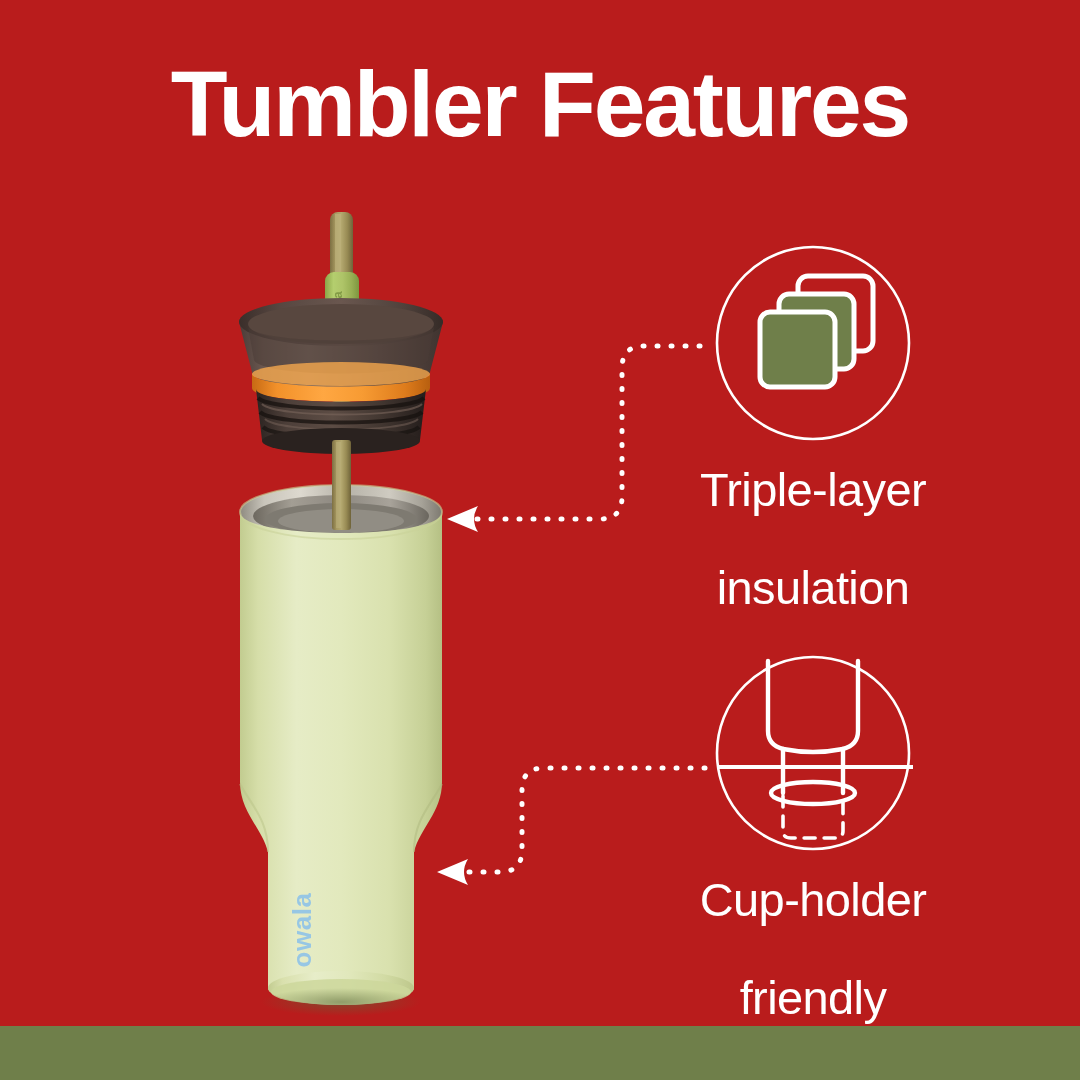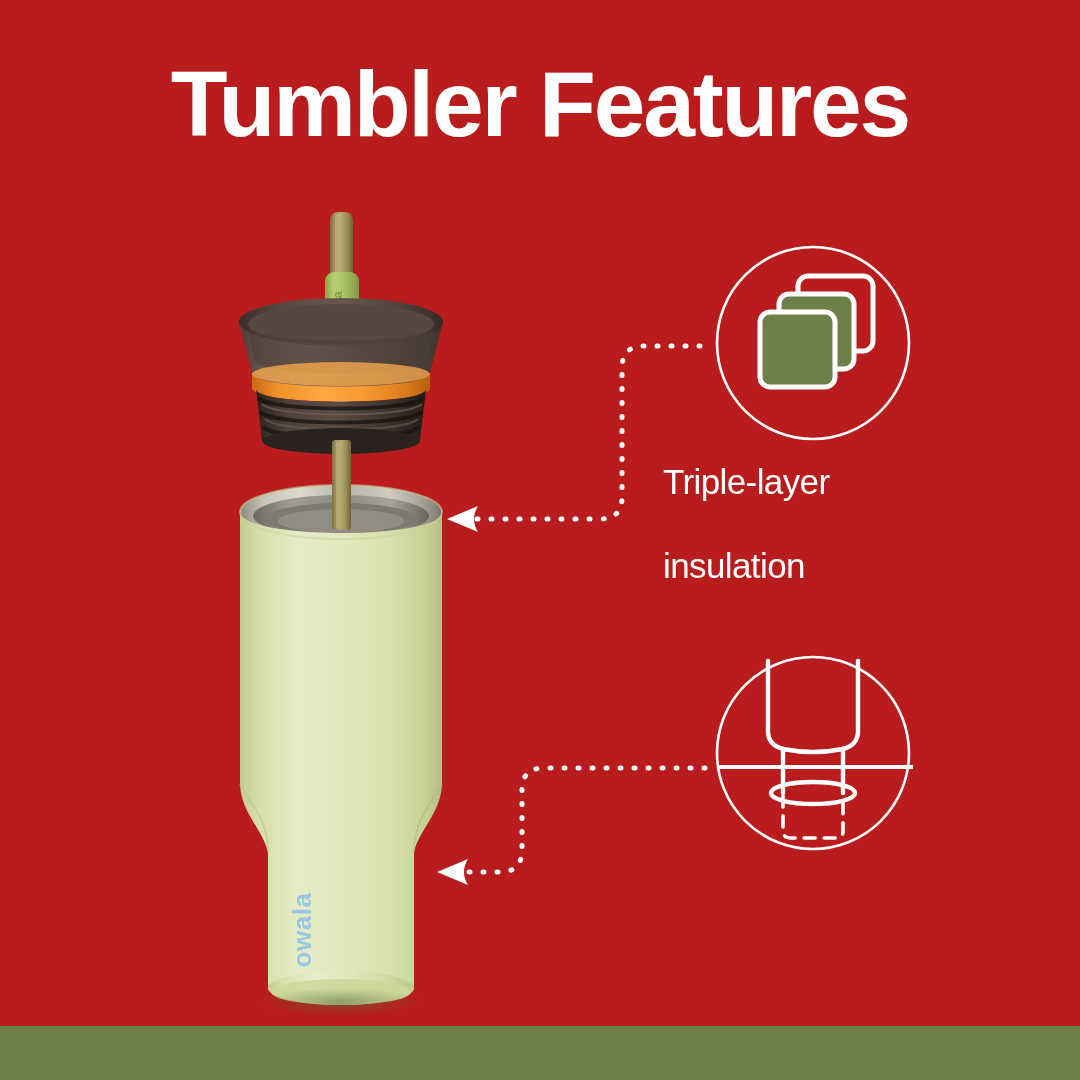--- a/index.html
+++ b/index.html
@@ -40,23 +40,24 @@
   .feature-icon-circle {
     position: relative;
     width: 200px;
     height: 200px;
     margin: 0 auto;
   }
   .feature-icon-circle svg { display: block; }
 
   .feature-label {
     margin-top: 18px;
+    text-align: center;
     color: #ffffff;
     font-family: "Liberation Sans", sans-serif;
-    font-size: 35px;
+    font-size: 47px;
     font-weight: 400;
     line-height: 1.22;
     letter-spacing: -0.6px;
   }
   .feature-label .l2 { display: block; margin-top: 41px; }
 
   
   #connectors {
     position: absolute;
     left: 0; top: 0;
@@ -309,16 +310,18 @@
                  M145 8 L145 78 Q145 92 130 96 L130 140" fill="none" stroke="#ffffff" stroke-width="4.4" stroke-linecap="round"></path>
 
         <path d="M70 96 Q100 102 130 96" fill="none" stroke="#ffffff" stroke-width="4.4" stroke-linecap="round"></path>
 
         <ellipse cx="100" cy="140" rx="42" ry="11" fill="none" stroke="#ffffff" stroke-width="4.4"></ellipse>
 
         <path d="M70 143 L70 178 Q70 185 78 185 L122 185 Q130 185 130 178 L130 143" fill="none" stroke="#ffffff" stroke-width="3.6" stroke-dasharray="11 9" stroke-linecap="round"></path>
       </svg>
     </div>
     <div class="feature-label">
+      <span>Cup-holder</span>
+      <span class="l2">friendly</span>
     </div>
   </div>
 
 </div>
 
 </body></html>

